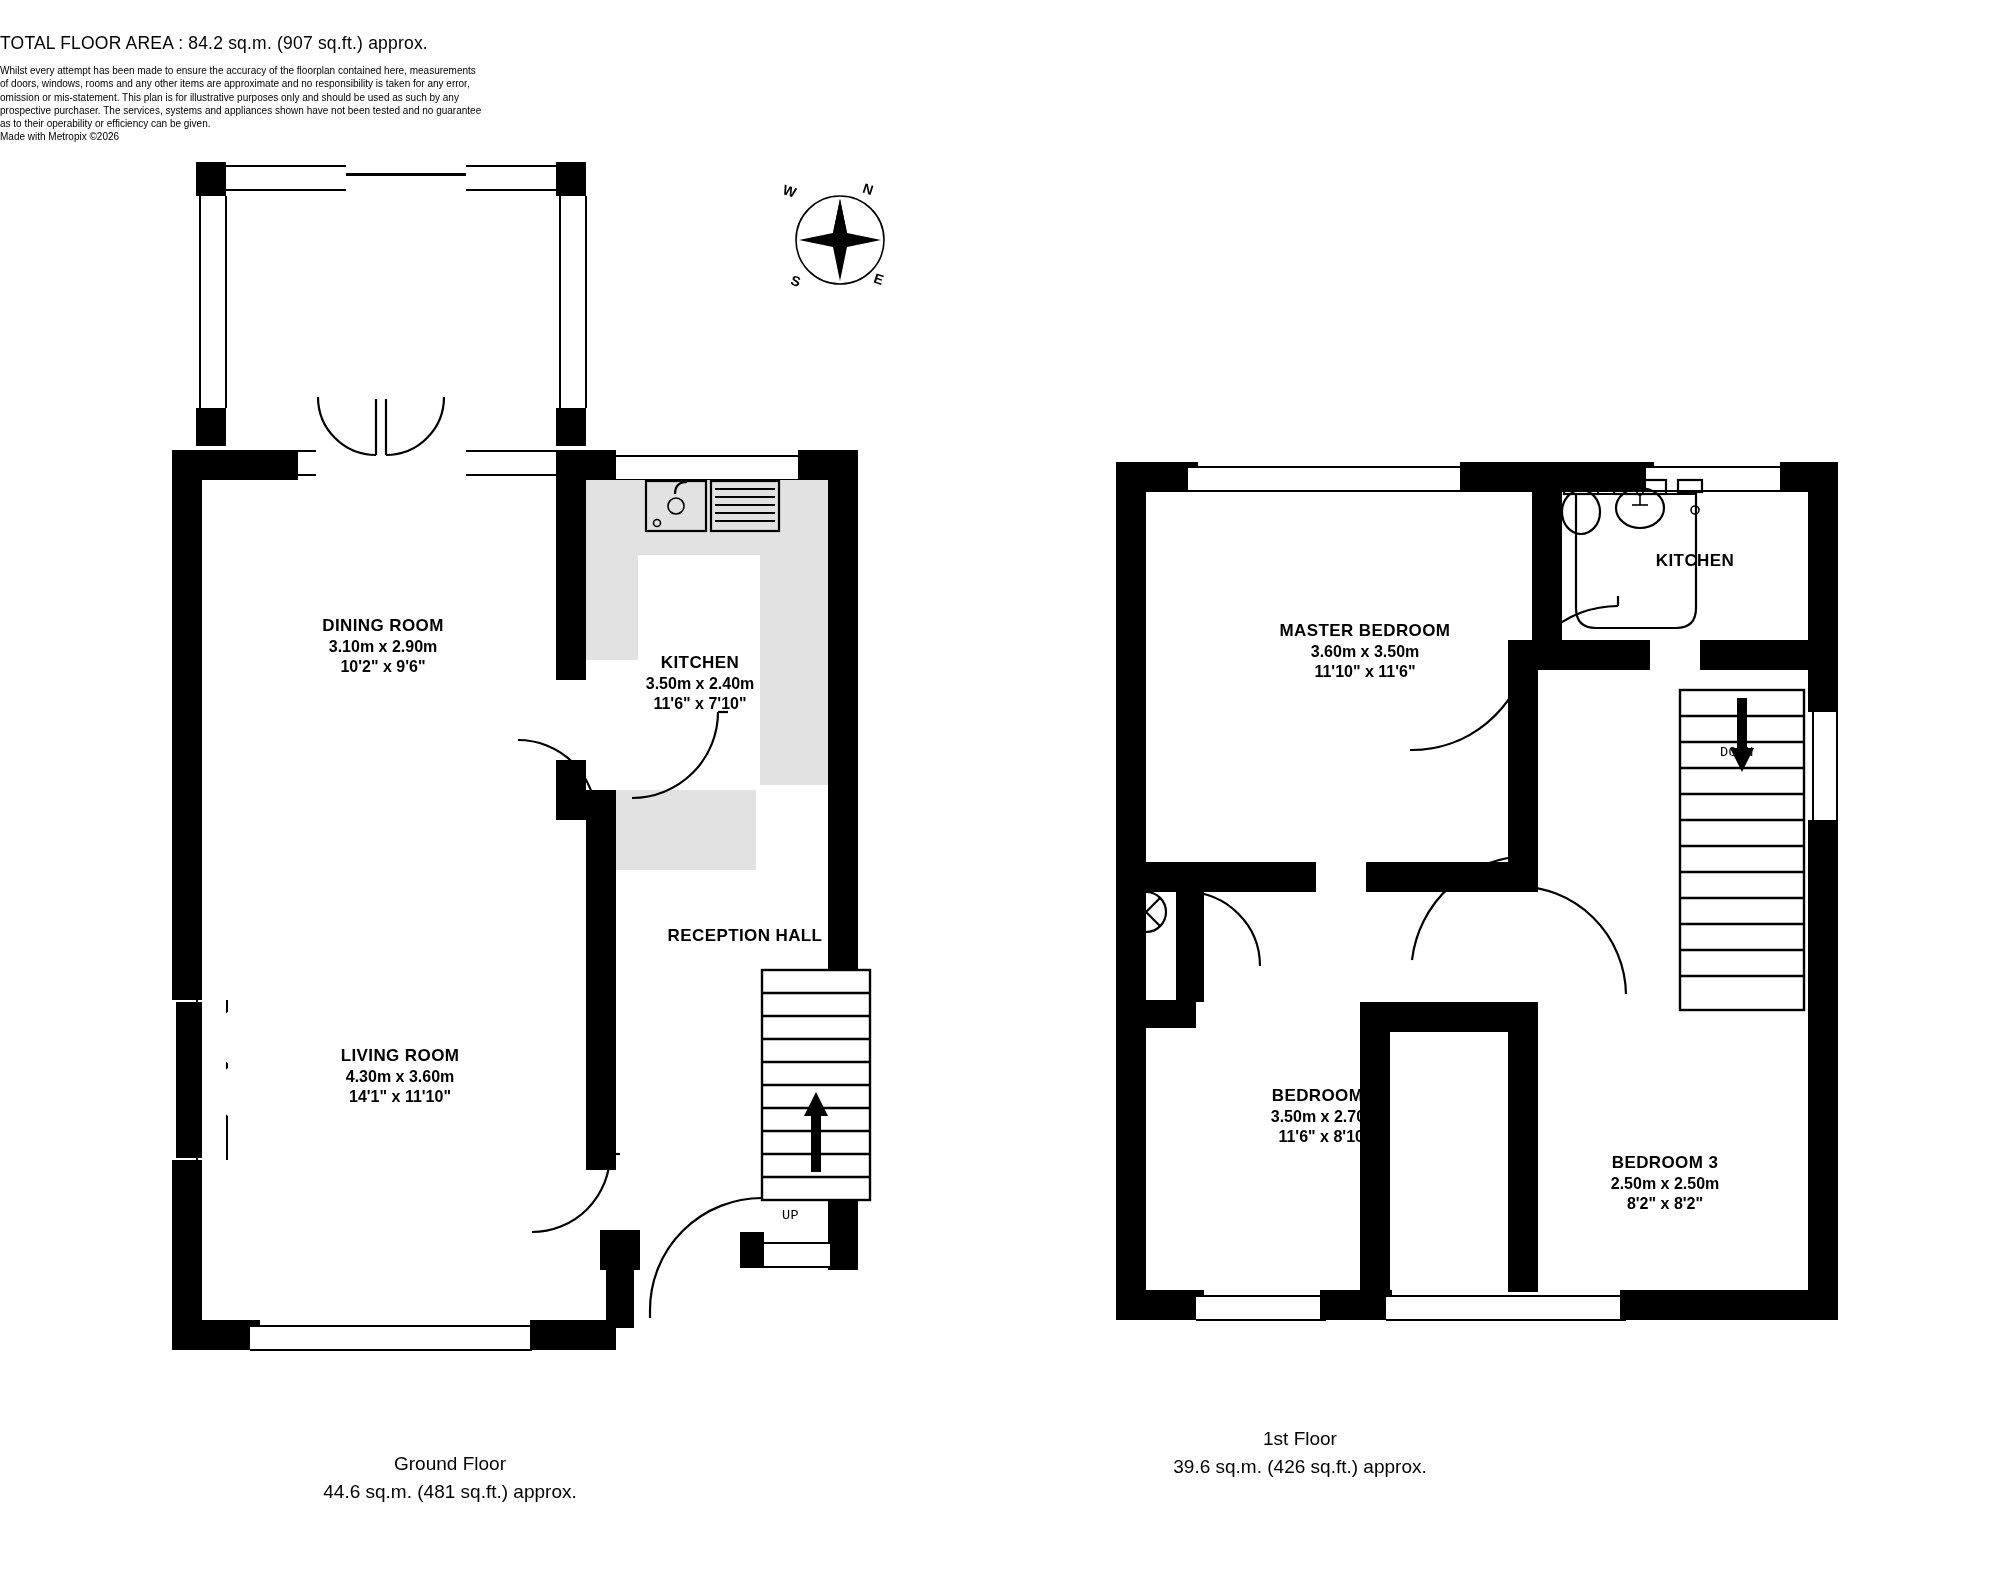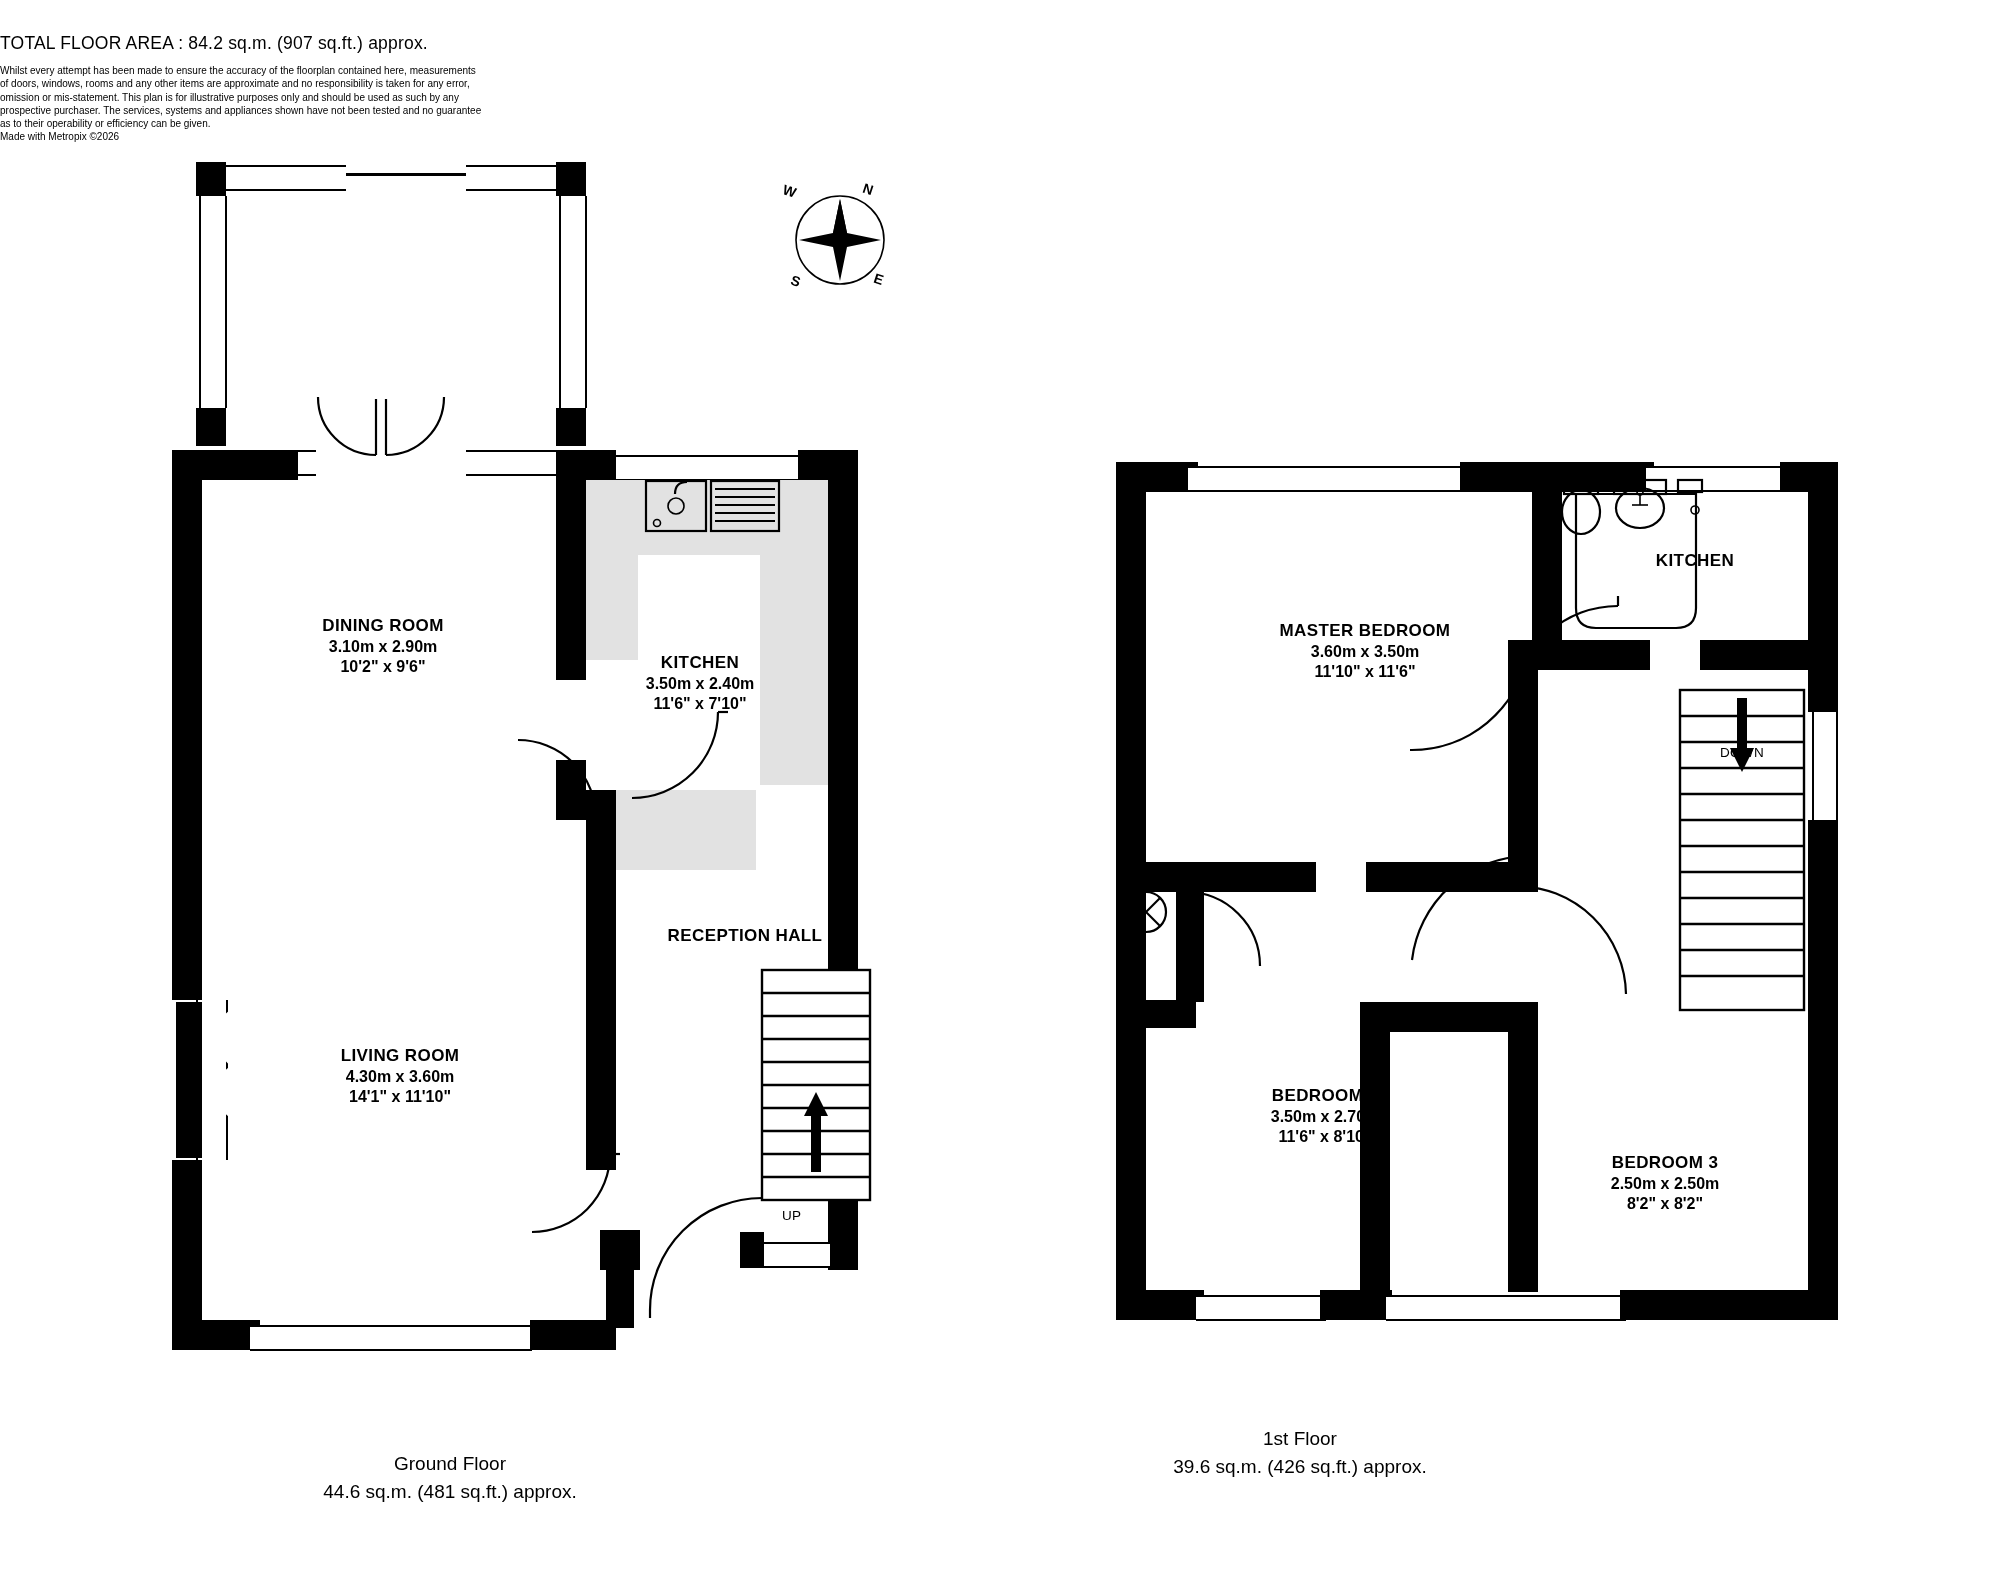--- a/index.html
+++ b/index.html
@@ -13,21 +13,21 @@
   
   #disclaimer { left:1070px; top:120px; width:760px; text-align:left;margin-top:33px; }
   #disclaimer .total { font-size:17.5px; letter-spacing:.2px; margin-bottom:10px; }
   #disclaimer .fine { font-size:10px; line-height:1.33; }
 
   
   .room-label { position:absolute; text-align:center; line-height:1.28; }
   .room-label .name { font-weight:bold; font-size:17px; letter-spacing:.4px; white-space:nowrap; }
   .room-label .dim  { font-weight:bold; font-size:16px; white-space:nowrap; }
 
-  .plain-label { position:absolute; font-size:13.5px; letter-spacing:.3px; }
+  .plain-label { position:absolute; font-size:13.5px; letter-spacing:.3px;font-family:Liberation Mono, monospace; }
 
   
   .caption { position:absolute; text-align:center; font-size:19px; line-height:1.45; }
 
   
   .w   { position:absolute; background:#000000; }        
   .win { position:absolute; background:#ffffff; border-top:2.5px solid #000; border-bottom:2.5px solid #000; } 
   .winv{ position:absolute; background:#ffffff; border-left:2.5px solid #000; border-right:2.5px solid #000; }  
   .grey{ position:absolute; background:#e2e2e2; }        
   .thin{ position:absolute; background:#000000; }

